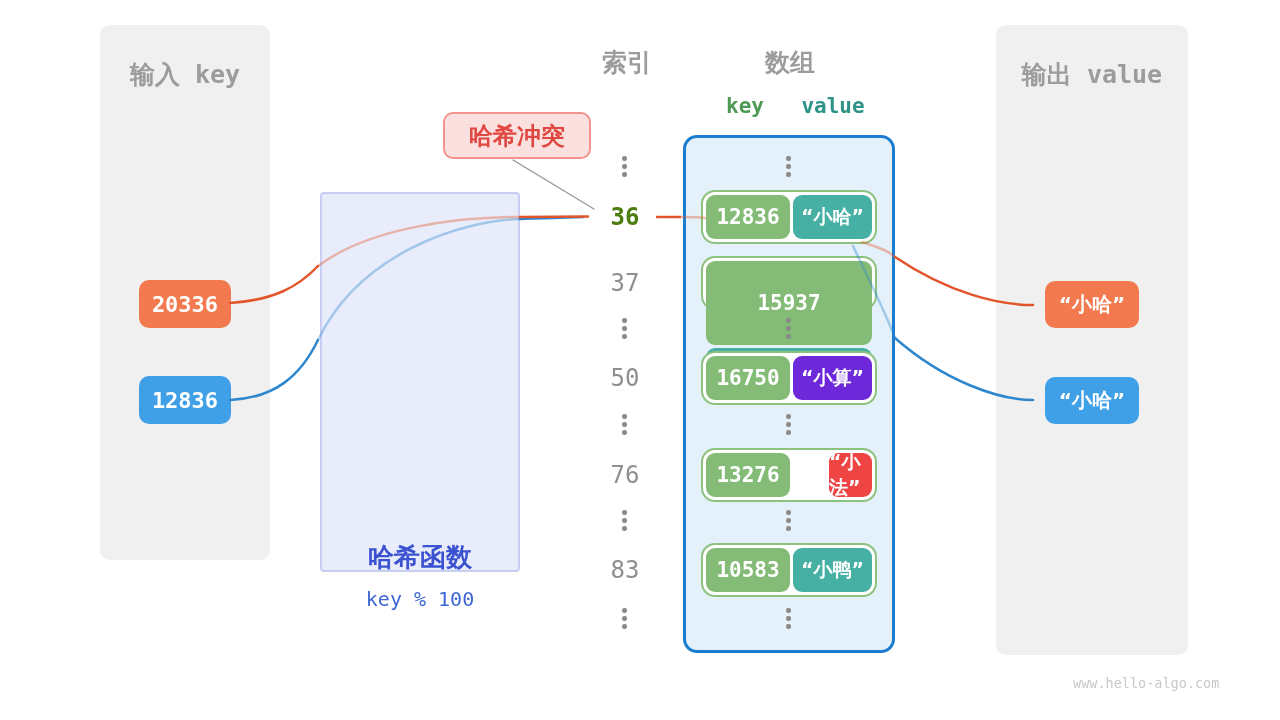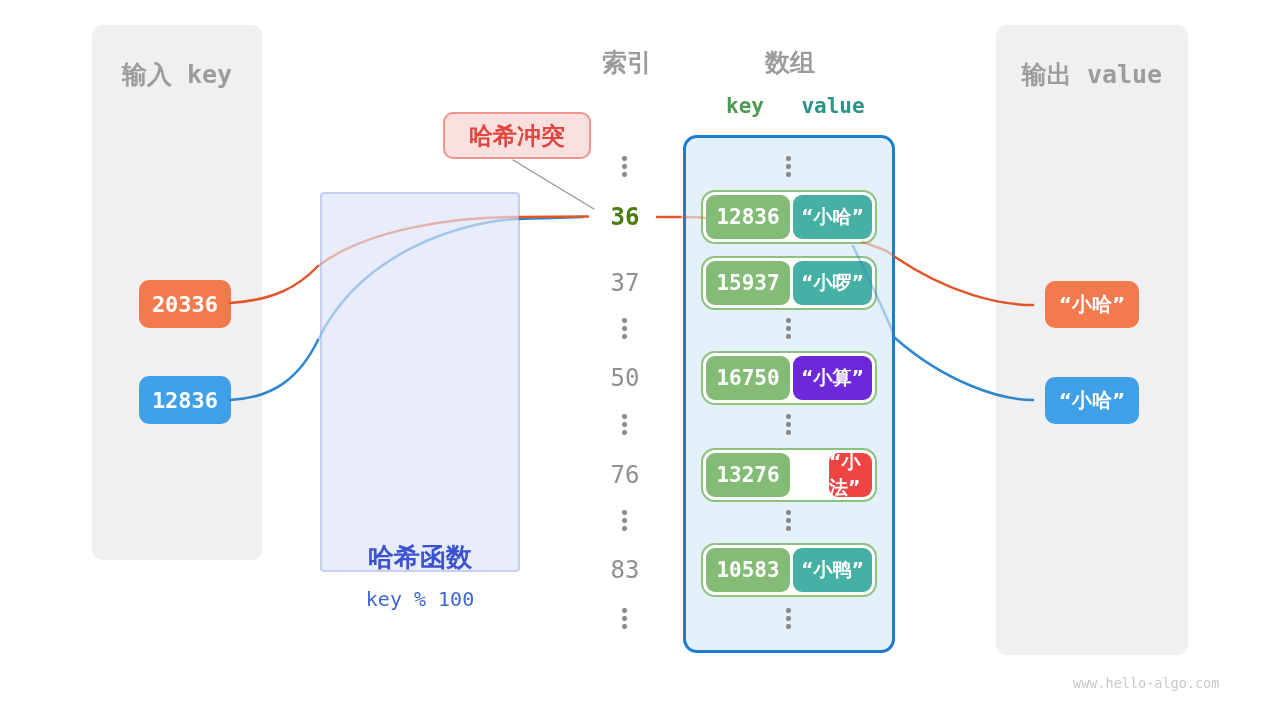--- a/index.html
+++ b/index.html
@@ -87,21 +87,21 @@
   .gray-line{stroke:#979797;stroke-width:1.4;}
 
   .watermark{position:absolute;left:1073px;top:675px;font-size:13.5px;color:#c9c9c9;
     font-family:"DejaVu Sans Mono","Liberation Mono",monospace;}
 </style>
 </head>
 <body>
 
 <div class="canvas">
 
-  <div class="panel" style="left:92px;top:25px;width:170px;height:535px;text-decoration:underline;">
+  <div class="panel" style="left:100px;top:25px;width:170px;height:535px;text-decoration:underline;">
     <div class="panel-title">输入 key</div>
   </div>
 
   <div class="panel" style="left:996px;top:25px;width:192px;height:630px;">
     <div class="panel-title">输出 value</div>
   </div>
 
   <div class="hash-box">
     <div class="hash-title">哈希函数</div>
     <div class="hash-formula">key % 100</div>
@@ -154,21 +154,21 @@
       </div>
       <div class="dots" style="left: 786px; top: 156px;">
         <span class="dot"></span>
         <span class="dot"></span>
         <span class="dot"></span>
       </div>
       <div class="pair" style="left: 701px; top: 190px;">
         <div class="key" style="background: rgb(132, 187, 118);">12836</div>
         <div class="val" style="background: rgb(71, 176, 164);">“小哈”</div>
       </div>
-      <div class="pair" style="left: 701px; top: 256px;">
+      <div class="pair" style="left: 701px; top: 256px; flex-direction: column;">
         <div class="key" style="background: rgb(132, 187, 118);">15937</div>
         <div class="val" style="background: rgb(71, 176, 164);">“小啰”</div>
       </div>
       <div class="dots" style="left: 786px; top: 318px;">
         <span class="dot"></span>
         <span class="dot"></span>
         <span class="dot"></span>
       </div>
       <div class="pair" style="left: 701px; top: 351px;">
         <div class="key" style="background: rgb(132, 187, 118);">16750</div>

